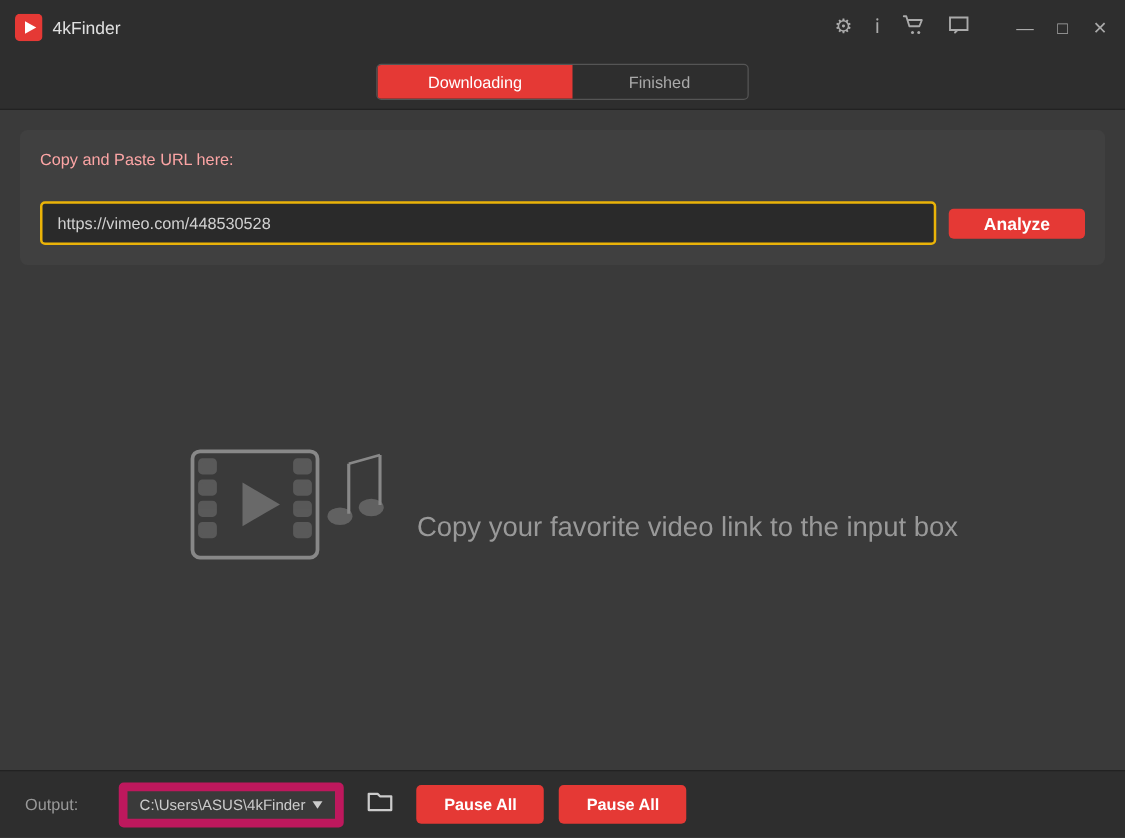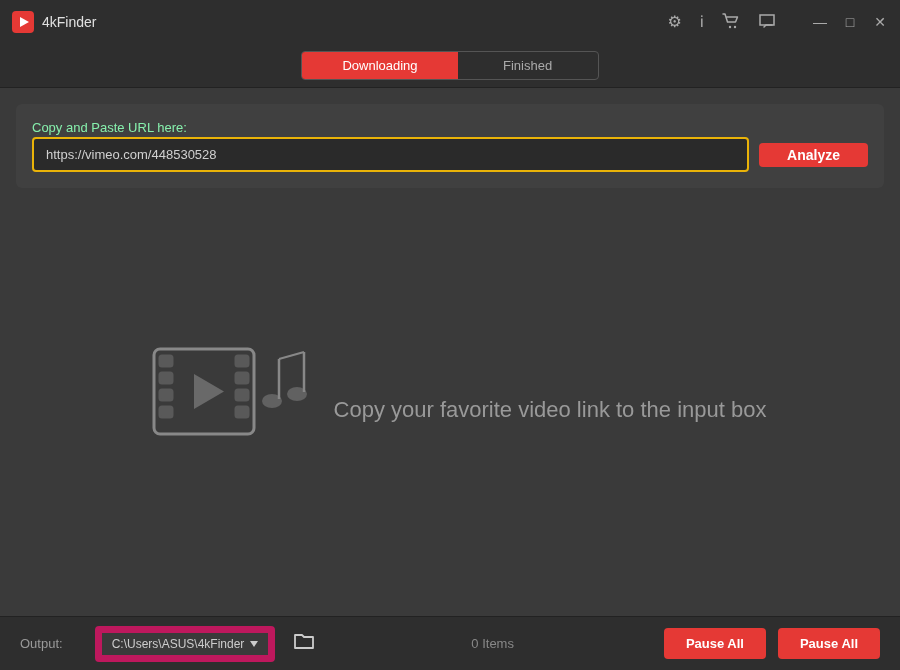--- a/index.html
+++ b/index.html
@@ -97,22 +97,22 @@
     
     #url-section {
       background: #404040;
       margin: 16px;
       border-radius: 6px;
       padding: 16px;
       flex-shrink: 0;
     }
     #url-label {
       font-size: 13px;
-      color: #86efac;
-      margin-bottom: 2px;
+      color: #fca5a5;
+      margin-bottom: 26px;
     }
     #url-row {
       display: flex;
       gap: 10px;
       align-items: center;
     }
     #url-input {
       flex: 1;
       background: #2a2a2a;
       border: 2px solid #eab308;
@@ -324,16 +324,15 @@
   <span id="output-label">Output:</span>
   <button id="output-path-btn">
     <span>C:\Users\ASUS\4kFinder</span>
     <span class="arrow-down"></span>
   </button>
   <button id="folder-icon-btn" title="Open folder">
     <svg width="22" height="18" viewBox="0 0 22 18" fill="none">
       <path d="M2 3h7l2 2h9v11H2V3z" stroke="#ccc" stroke-width="1.8" stroke-linejoin="round" fill="none"></path>
     </svg>
   </button>
-  <span id="items-count">0 Items</span>
   <button id="resume-btn">Pause All</button>
   <button id="pause-btn">Pause All</button>
 </div>
 
 </body></html>

